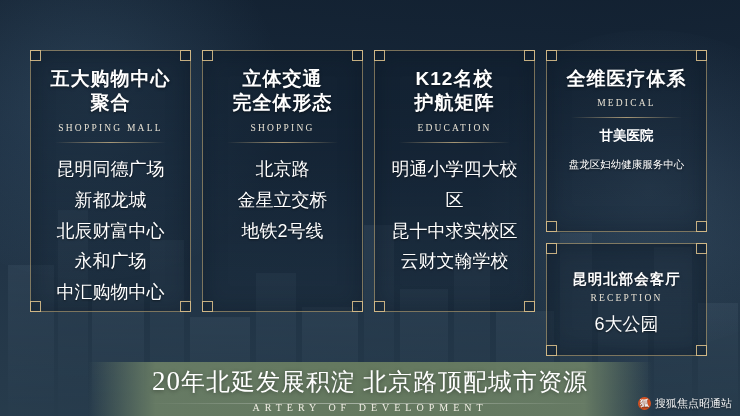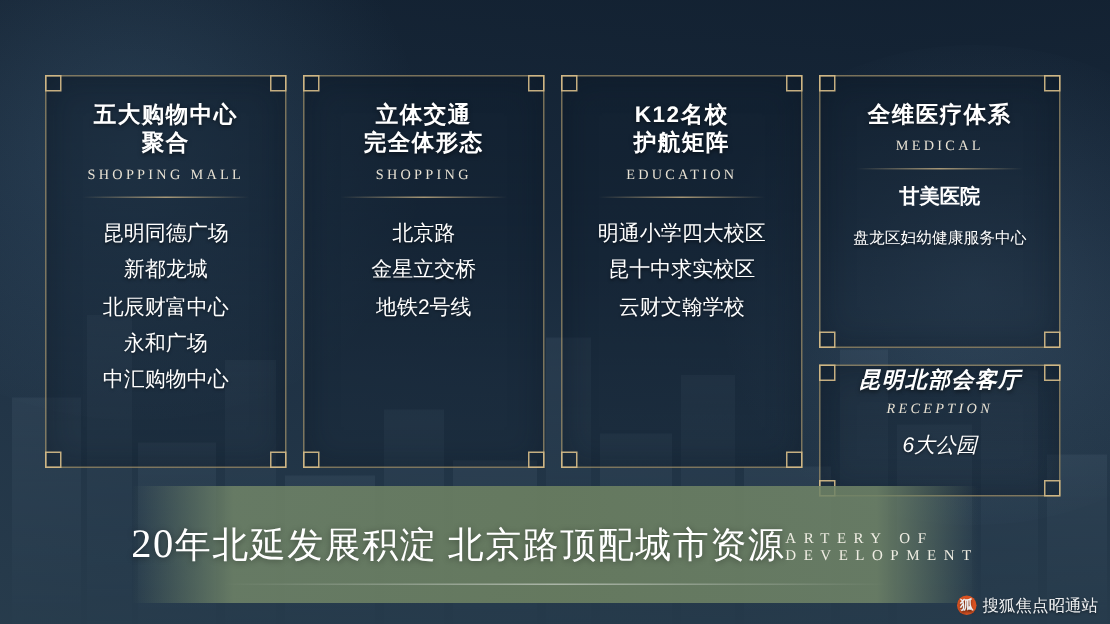--- a/index.html
+++ b/index.html
@@ -84,21 +84,21 @@
     width: 9px;
     height: 9px;
     border: 1px solid rgba(216,190,138,0.9);
   }
   .c-tl { left: -1px; top: -1px; border-right: none; border-bottom: none; }
   .c-tr { right: -1px; top: -1px; border-left: none; border-bottom: none; }
   .c-bl { left: -1px; bottom: -1px; border-right: none; border-top: none; }
   .c-br { right: -1px; bottom: -1px; border-left: none; border-top: none; }
 
   .card-title {
-    font-size: 15px;
+    font-size: 19px;
     font-weight: bold;
     line-height: 1.28;
     letter-spacing: 1px;
     color: #ffffff;
     text-shadow: 0 1px 3px rgba(0,0,0,0.55);
   }
   .card-sub {
     margin-top: 7px;
     font-size: 9.5px;
     letter-spacing: 2.2px;
@@ -106,46 +106,46 @@
     font-family: "Liberation Serif", serif;
   }
   .divider {
     width: 78%;
     height: 1px;
     margin: 9px auto 0;
     background: linear-gradient(90deg, rgba(214,188,138,0) 0%, rgba(214,188,138,0.75) 50%, rgba(214,188,138,0) 100%);
   }
   .card-list {
     margin-top: 11px;
-    font-size: 14px;
+    font-size: 18px;
     line-height: 1.72;
     color: #ffffff;
     text-shadow: 0 1px 2px rgba(0,0,0,0.5);
   }
   .card-list.small {
     font-size: 10.5px;
     line-height: 1.62;
   }
   .highlight {
     margin-top: 9px;
     font-size: 13.5px;
     font-weight: bold;
     color: #ffffff;
   }
 
   
   .banner {
     position: absolute;
     left: 88px;
     right: 88px;
-    bottom: 14px;
-    height: 78px;
+    bottom: 0;
+    height: 54px;
     background: linear-gradient(90deg, rgba(121,139,111,0.0) 0%, rgba(113,133,104,0.85) 12%, rgba(104,124,96,0.95) 50%, rgba(113,133,104,0.85) 88%, rgba(121,139,111,0.0) 100%);
     display: flex;
-    flex-direction: row;
+    flex-direction: column;
     align-items: center;
     justify-content: center;
     color: #ffffff;
   }
   .banner-main {
     font-size: 24px;
     font-family: "Liberation Serif", serif;
     letter-spacing: 1px;
     white-space: nowrap;
     text-shadow: 0 1px 4px rgba(0,0,0,0.4);
@@ -284,21 +284,21 @@
         <span class="corner c-br"></span>
         <div class="card-title">全维医疗体系</div>
         <div class="card-sub">MEDICAL</div>
         <div class="divider"></div>
         <div class="highlight">甘美医院</div>
         <div class="card-list small">
           <div>盘龙区妇幼健康服务中心</div>
         </div>
       </div>
 
-      <div class="card" style="height:69px;padding-top:1px;font-style:italic;">
+      <div class="card" style="height:69px;padding-top:26px;">
         <span class="corner c-tl"></span>
         <span class="corner c-tr"></span>
         <span class="corner c-bl"></span>
         <span class="corner c-br"></span>
         <div class="card-title" style="font-size:14.5px;">昆明北部会客厅</div>
         <div class="card-sub" style="margin-top:4px;">RECEPTION</div>
         <div class="card-list" style="margin-top:6px;">
           <div>6大公园</div>
         </div>
       </div>

